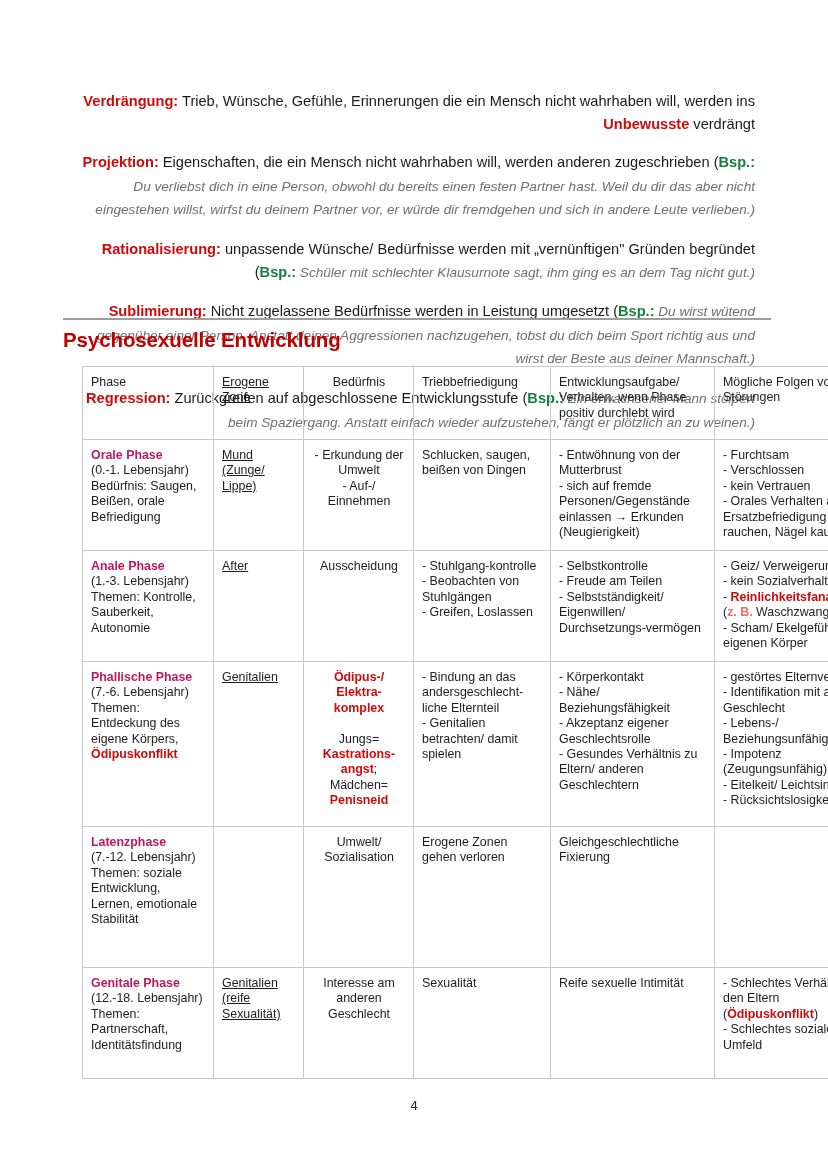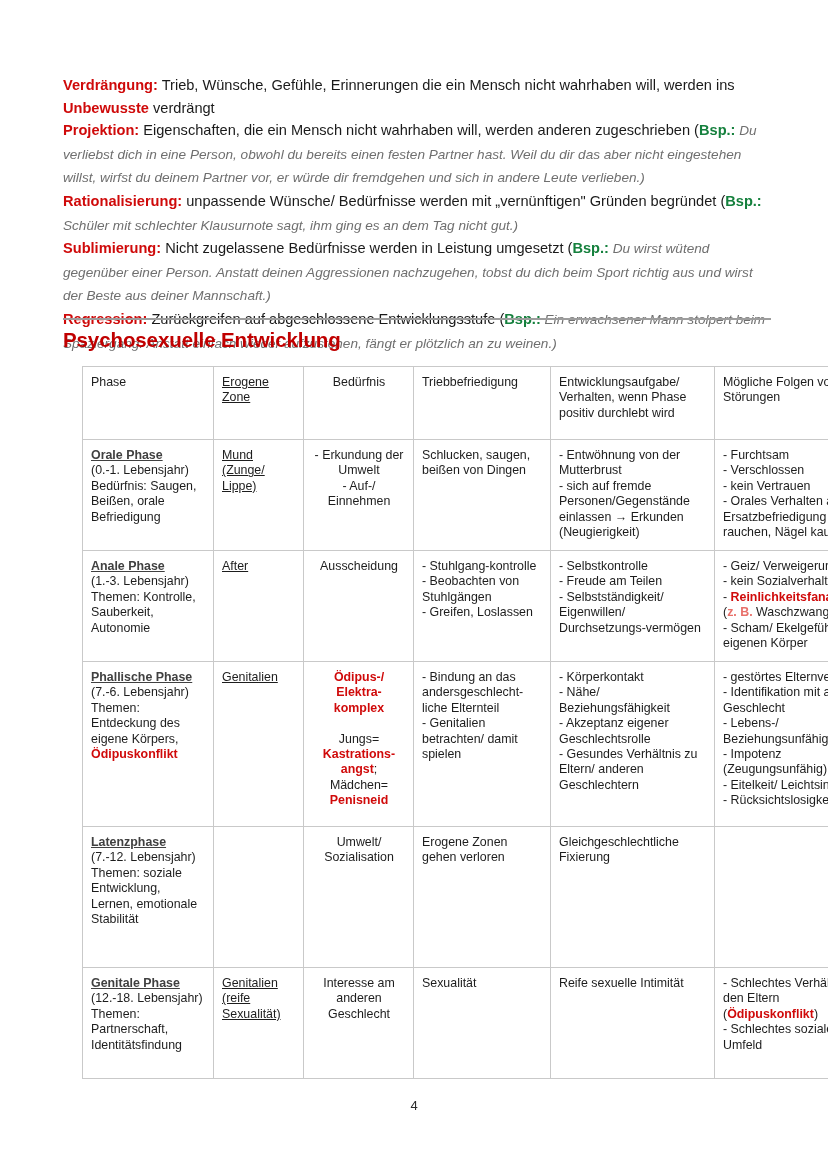--- a/index.html
+++ b/index.html
@@ -29,21 +29,22 @@
   
   .prose {
     position: absolute;
     left: 63px;
     top: 74px;
     width: 708px;
     font-size: 14.6px;
     line-height: 22.6px;
   }
   .prose p {
-    margin: 0;
+    margin: 16px;
+    text-align: right;
   }
   .term {
     color: #cf0a0a;
     font-weight: bold;
   }
   .bsp {
     color: #15803d;
     font-weight: bold;
   }
   .ex {
@@ -100,23 +101,22 @@
   .c1 { width: 74px; text-decoration: underline; }
   .c2 { width: 94px; text-align: center; }
   .c3 { width: 121px; }
   .c4 { width: 148px; }
   .c5 { width: 156px; }
 
   thead td, .hdr td {
     height: 56px;
   }
   .phase-name {
-    color: #404040;
-    font-weight: bold;
-    text-decoration: underline;
+    color: #be185d;
+    font-weight: bold;
   }
   .cellline { display: block; }
   .strong-red {
     color: #d00a0a;
     font-weight: bold;
   }
   .zb {
     color: #e8706a;
     font-weight: bold;
   }

